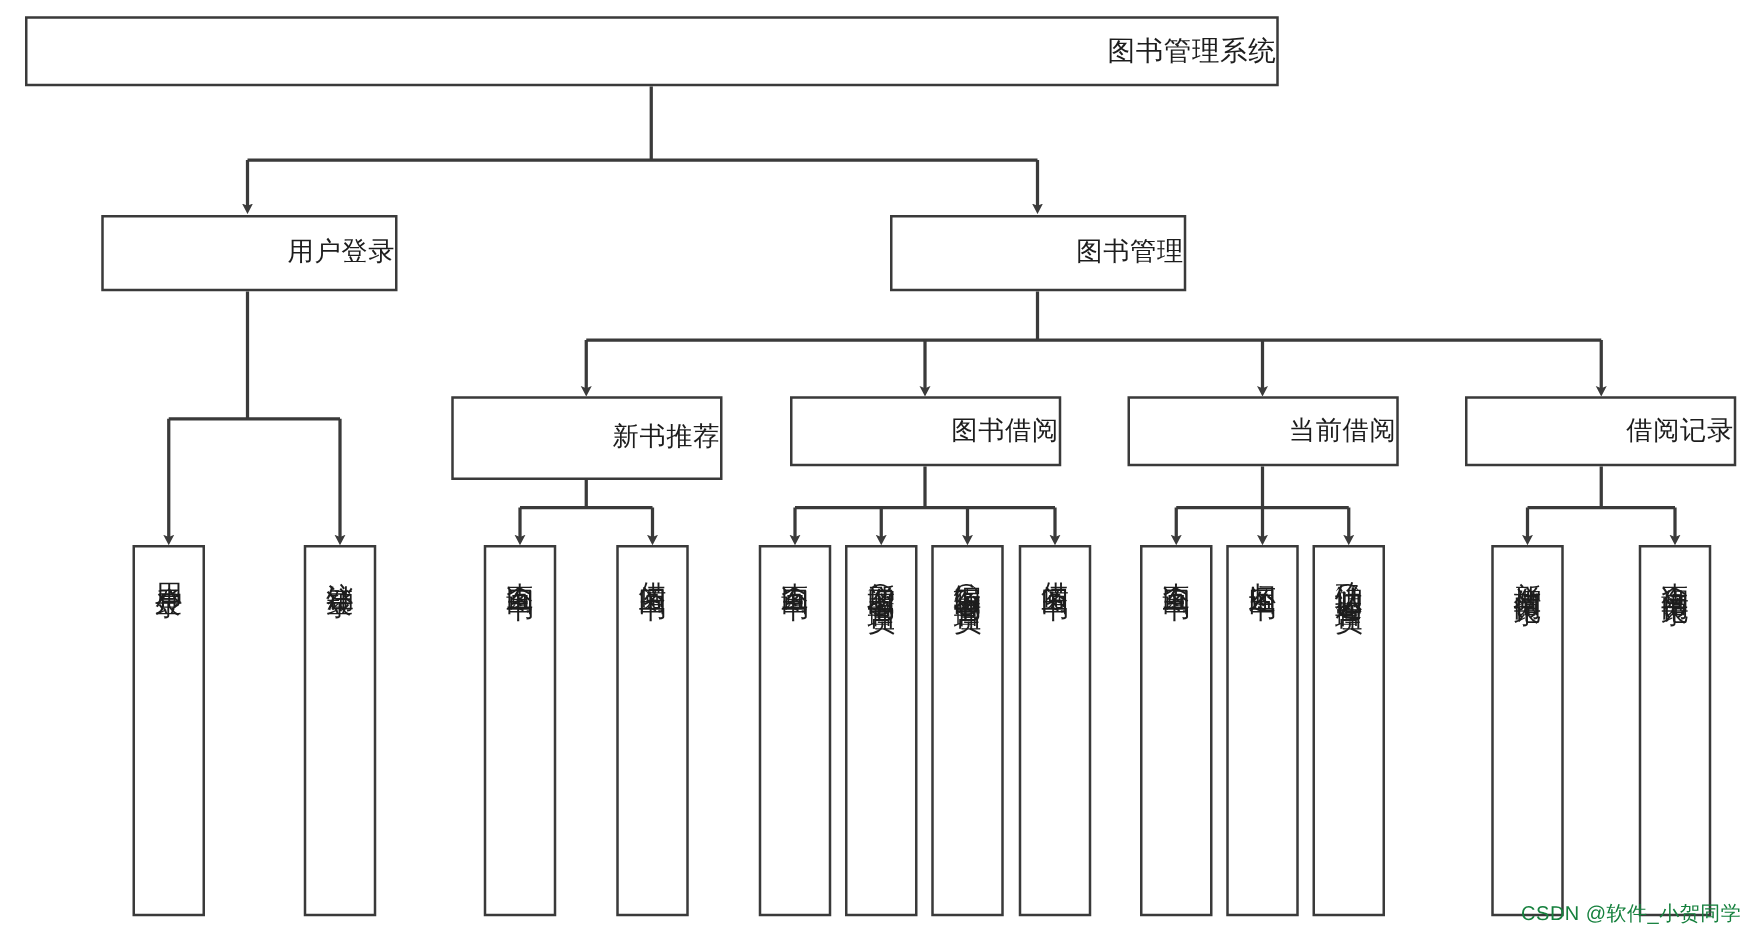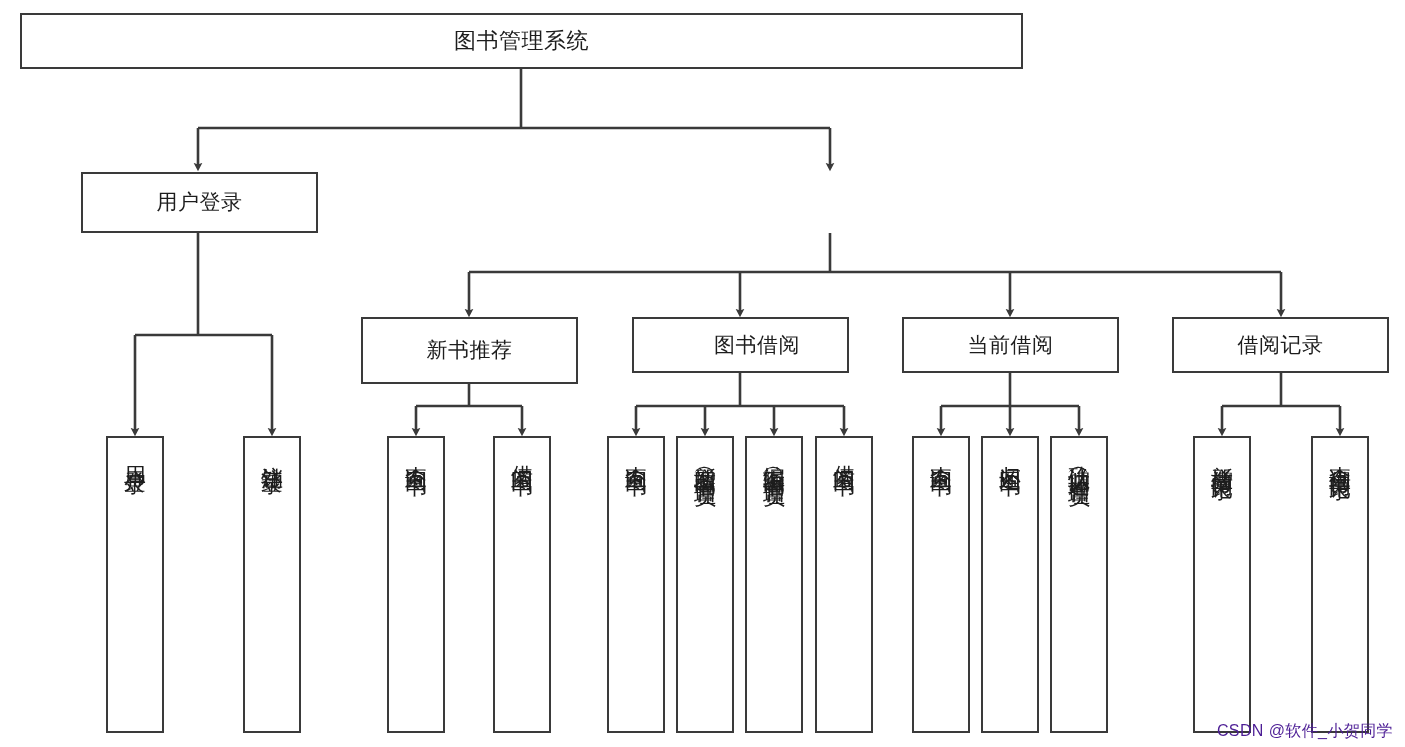--- a/index.html
+++ b/index.html
@@ -24,21 +24,21 @@
     width: 1405px;
     height: 747px;
   }
   .node {
     position: absolute;
     box-sizing: border-box;
     background: #ffffff;
     border: 2px solid #3a3a3a;
     display: flex;
     align-items: center;
-    justify-content: center;
+    justify-content: flex-end;
     color: #1d1d1d;
     z-index: 2;
   }
   .node-label {
     display: block;
     text-align: center;
     line-height: 1.18;
     white-space: nowrap;
   }
   .node.horizontal .node-label {
@@ -59,21 +59,21 @@
     letter-spacing: 3px;
     line-height: 1;
     white-space: normal;
     margin: 0 auto;
   }
   #watermark {
     position: absolute;
     right: 12px;
     bottom: 5px;
     font-size: 16px;
-    color: #4c1d95;
+    color: #15803d;
     z-index: 5;
     white-space: nowrap;
     letter-spacing: 0.4px;
   }
 </style>
 </head>
 <body>
 
 <div id="diagram-root">
 
@@ -129,20 +129,23 @@
   </svg>
 
   <div class="node root horizontal" style="left:20px; top:13px; width:1003px; height:56px;">
     <span class="node-label">图书管理系统</span>
   </div>
 
   <div class="node horizontal" style="left:81px; top:172px; width:237px; height:61px;">
     <span class="node-label">用户登录</span>
   </div>
 
+  <div class="node horizontal" style="left:712px; top:172px; width:237px; height:61px;">
+    <span class="node-label">图书管理</span>
+  </div>
 
   <div class="node horizontal" style="left:361px; top:317px; width:217px; height:67px;">
     <span class="node-label">新书推荐</span>
   </div>
 
   <div class="node horizontal" style="left:632px; top:317px; width:217px; height:56px;padding-left:33px;">
     <span class="node-label">图书借阅</span>
   </div>
 
   <div class="node horizontal" style="left:902px; top:317px; width:217px; height:56px;">

